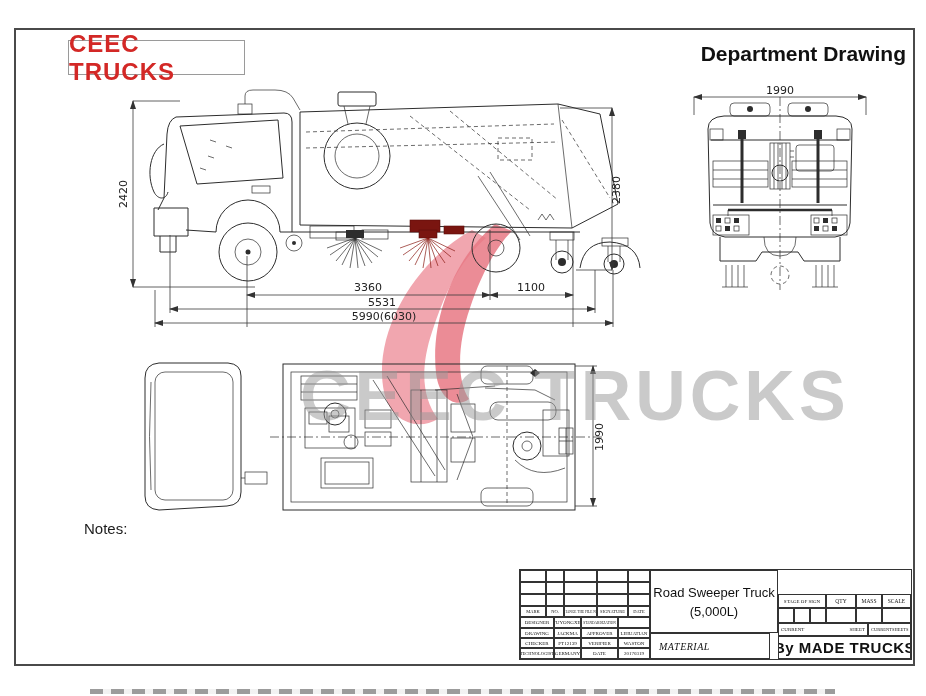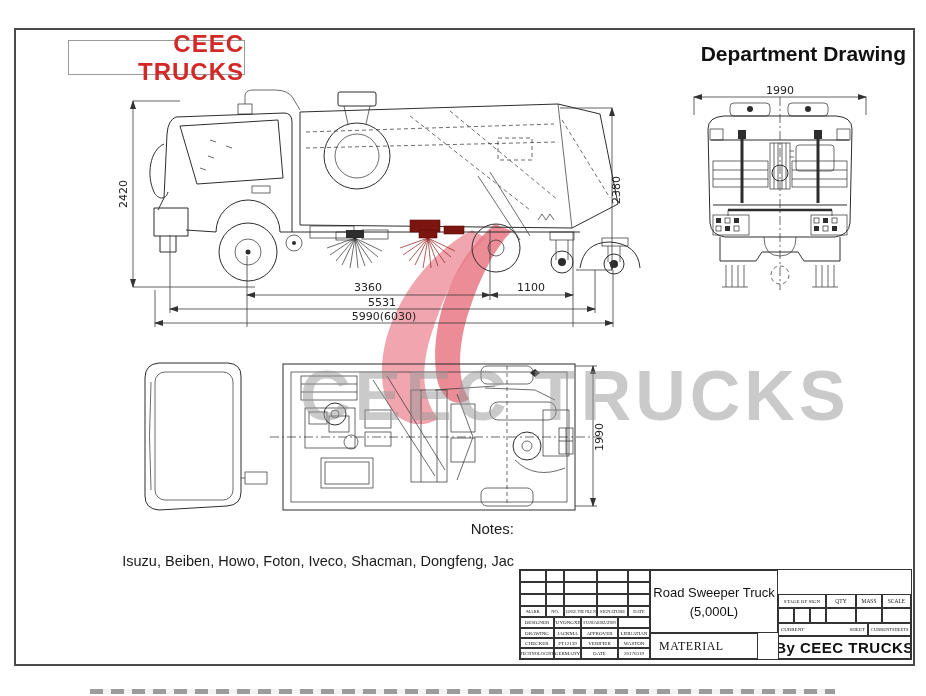--- a/index.html
+++ b/index.html
@@ -1,18 +1,18 @@
 <!DOCTYPE html>
 <html><head>
 <meta charset="utf-8">
 <style>
   html,body{margin:0;padding:0;background:#fff;}
   #page{position:relative;width:926px;height:696px;background:#ffffff;overflow:hidden;
         font-family:"Liberation Sans",sans-serif;color:#222;}
-  .abs{position:absolute;text-align:right;}
+  .abs{position:absolute;}
   #frame{left:14px;top:28px;width:897px;height:634px;border:2px solid #4a4a4a;z-index:0;}
   #logo-box{left:68px;top:40px;width:175px;height:33px;border:1px solid #9a9a9a;z-index:4;
             display:flex;align-items:center;justify-content:center;}
   #logo-box span{font-weight:bold;font-size:24px;letter-spacing:1px;color:#d32826;}
   #doc-title{right:20px;top:42px;z-index:4;font-weight:bold;font-size:21px;color:#111;}
   svg{position:absolute;z-index:2;}
   .ln{fill:none;stroke:#2d2d2d;stroke-width:1;}
   .tn{fill:none;stroke:#2d2d2d;stroke-width:.7;}
   .dsh{fill:none;stroke:#2d2d2d;stroke-width:.7;stroke-dasharray:4 3;}
   .cl{fill:none;stroke:#2d2d2d;stroke-width:.7;stroke-dasharray:9 3 2 3;}
@@ -244,21 +244,20 @@
     </g>
     <g>
       <path class="dim" d="M440,16 L462,16 M440,156 L462,156"></path>
       <line class="dim" x1="458" y1="16" x2="458" y2="156" marker-start="url(#arw)" marker-end="url(#arw)"></line>
       <text class="dimtxt" x="468" y="87" text-anchor="middle" transform="rotate(-90 468 87)">1990</text>
     </g>
   </svg>
 
   <div id="notes" class="abs">
     <div class="nh">Notes:</div>
-    <div class="nc">Isuzu, Beiben, Howo, Foton, Iveco, Shacman, Dongfeng, Jac</div>
   </div>
 
   <div id="title-block" class="abs">
 
     <div class="c" style="left:0;top:0;width:26px;height:12px;"></div>
     <div class="c" style="left:26px;top:0;width:18px;height:12px;"></div>
     <div class="c" style="left:44px;top:0;width:33px;height:12px;"></div>
     <div class="c" style="left:77px;top:0;width:31px;height:12px;"></div>
     <div class="c" style="left:108px;top:0;width:22px;height:12px;"></div>
     <div class="c" style="left:0;top:12px;width:26px;height:12px;"></div>
@@ -292,37 +291,37 @@
     <div class="c" style="left:98px;top:68px;width:32px;height:10px;font-size:5px;">WASTON</div>
     <div class="c" style="left:0;top:78px;width:34px;height:11px;font-size:4.5px;">TECHNOLOGIST</div>
     <div class="c" style="left:34px;top:78px;width:27px;height:11px;font-size:5px;">GERMANY</div>
     <div class="c" style="left:61px;top:78px;width:37px;height:11px;font-size:5px;">DATE</div>
     <div class="c" style="left:98px;top:78px;width:32px;height:11px;font-size:5px;">20170319</div>
 
     <div class="c sans" style="left:130px;top:0;width:128px;height:63px;flex-direction:column;font-size:13px;">
       <div>Road Sweeper Truck</div>
       <div style="margin-top:4px;">(5,000L)</div>
     </div>
-    <div class="c" style="left:130px;top:63px;width:108px;height:26px;justify-content:flex-start;padding-left:8px;font-size:12px;letter-spacing:.5px;">MATERIAL</div>
+    <div class="c" style="left:130px;top:63px;width:120px;height:26px;justify-content:flex-start;padding-left:8px;font-size:10px;letter-spacing:.5px;font-style:italic;">MATERIAL</div>
 
     <div class="c" style="left:258px;top:24px;width:48px;height:14px;font-size:5px;">STAGE OF SIGN</div>
     <div class="c" style="left:306px;top:24px;width:30px;height:14px;font-size:5.5px;">QTY</div>
     <div class="c" style="left:336px;top:24px;width:26px;height:14px;font-size:5.5px;">MASS</div>
     <div class="c" style="left:362px;top:24px;width:29px;height:14px;font-size:5.5px;">SCALE</div>
     <div class="c" style="left:258px;top:38px;width:16px;height:15px;"></div>
     <div class="c" style="left:274px;top:38px;width:16px;height:15px;"></div>
     <div class="c" style="left:290px;top:38px;width:16px;height:15px;"></div>
     <div class="c" style="left:306px;top:38px;width:30px;height:15px;"></div>
     <div class="c" style="left:336px;top:38px;width:26px;height:15px;"></div>
     <div class="c" style="left:362px;top:38px;width:29px;height:15px;"></div>
     <div class="c" style="left:258px;top:53px;width:90px;height:13px;justify-content:space-between;padding:0 2px;font-size:5px;">
       <span>CURRENT</span>
       <span>SHEET</span>
     </div>
     <div class="c" style="left:348px;top:53px;width:43px;height:13px;justify-content:space-between;padding:0 2px;font-size:4.5px;">
       <span>CURRENT</span>
       <span>SHEETS</span>
     </div>
-    <div class="c sans" style="left:258px;top:66px;width:133px;height:23px;font-weight:bold;font-size:15px;letter-spacing:.5px;">By CEEC TRUCKS</div>
+    <div class="c sans" style="left:258px;top:66px;width:133px;height:23px;font-weight:bold;font-size:15px;letter-spacing:.5px;">By MADE TRUCKS</div>
   </div>
 
   <div id="bottom-art" class="abs"></div>
 </div>
 
 </body></html>

